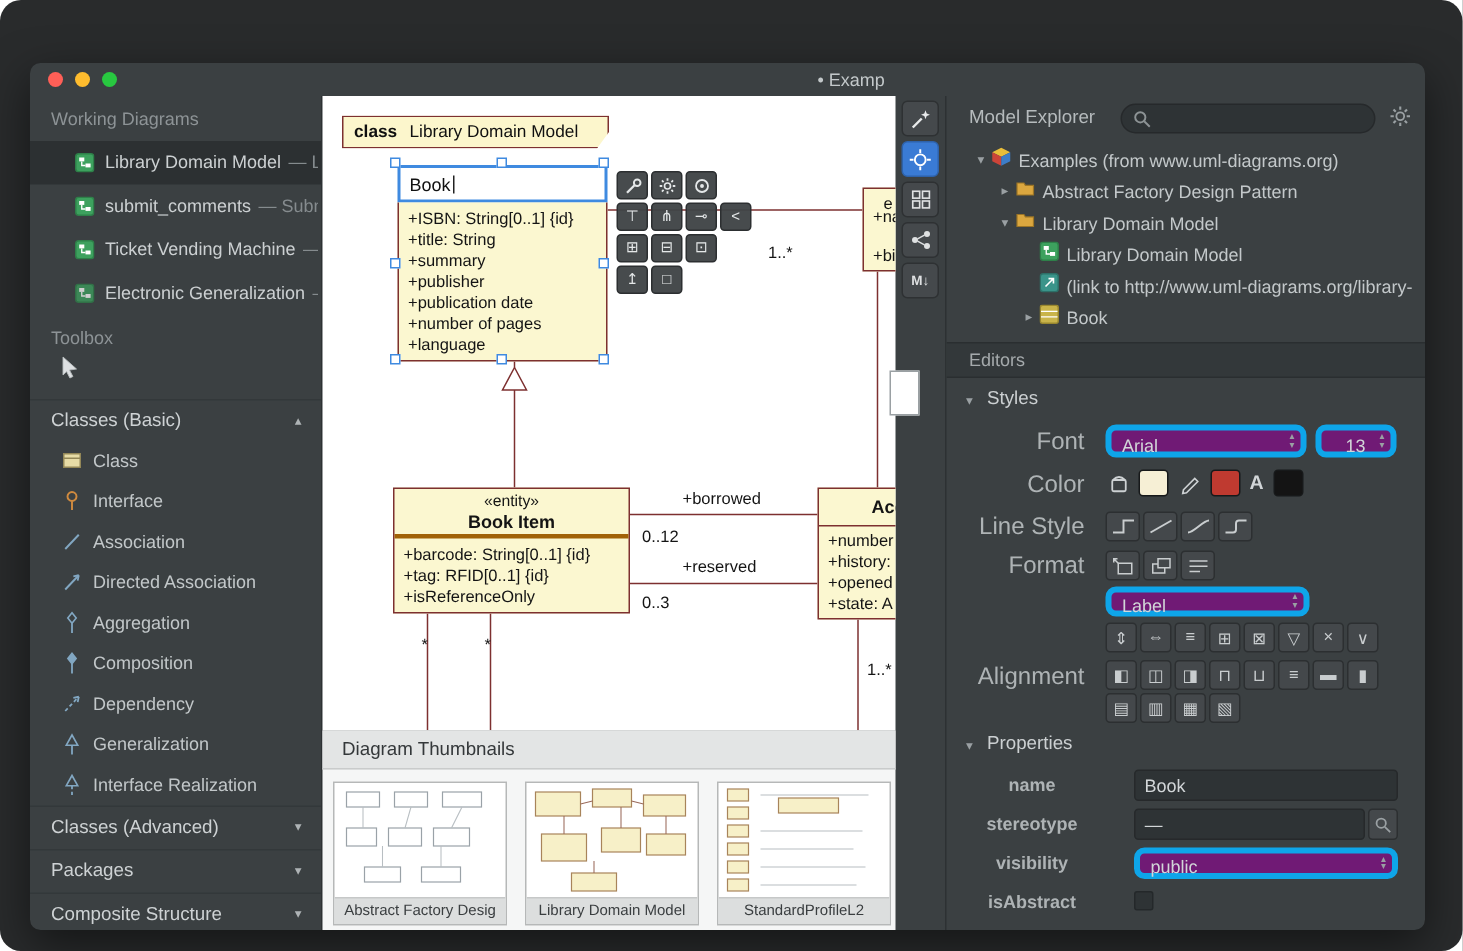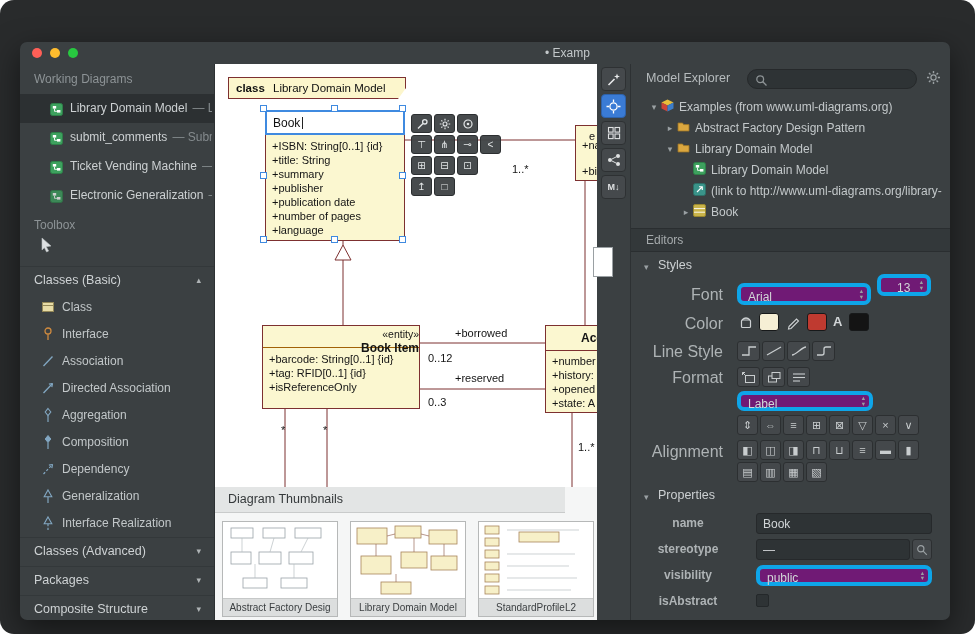--- a/index.html
+++ b/index.html
@@ -29,21 +29,21 @@
   #framelabel{position:absolute;left:13px;top:13px;width:178px;height:22px;background:#fcf6cc;border:1px solid #7d3030;clip-path:polygon(0 0,100% 0,100% 50%,95.5% 100%,0 100%);font-size:11.5px;line-height:20px;padding-left:7px;color:#101010;white-space:nowrap;}
   .umlbox{position:absolute;background:#fbf7d0;border:1px solid #7d3030;}
   .umlattr{font-size:11px;color:#141414;line-height:14px;white-space:nowrap;}
   .cl-label{position:absolute;font-size:11px;color:#141414;white-space:nowrap;}
   .hd{position:absolute;width:7px;height:7px;background:#fff;border:1.5px solid #3f8ae0;z-index:6;}
   #quickbtns{position:absolute;left:196px;top:50px;z-index:7;}
   .qrow{display:flex;gap:2px;margin-bottom:2px;}
   .qbtn{width:21px;height:19px;background:rgba(64,68,70,.96);border:1px solid #2c2f31;border-radius:3px;color:#e4e7e8;font-size:10px;display:flex;align-items:center;justify-content:center;}
   
   #thumbs{position:absolute;left:0;top:423px;width:382px;height:133px;background:#f5f6f6;}
-  #thumbs-header{position:absolute;left:0;top:0;width:350px;height:26px;background:#e3e5e5;border-bottom:1px solid #c9cbcb;font-size:12.5px;color:#34383a;line-height:25px;padding-left:13px;}
+  #thumbs-header{position:absolute;left:0;top:0;width:382px;height:26px;background:#e3e5e5;border-bottom:1px solid #c9cbcb;font-size:12.5px;color:#34383a;line-height:25px;padding-left:13px;}
   .thumb-card{position:absolute;top:34px;width:116px;height:96px;background:#fff;border:1px solid #b6b8b8;overflow:hidden;}
   .thumb-caption{position:absolute;left:0;bottom:0;width:100%;height:18px;background:#dcdede;border-top:1px solid #c6c8c8;font-size:10px;line-height:17px;color:#3a3e40;text-align:center;white-space:nowrap;overflow:hidden;}
   
   #dockstrip{left:577px;top:22px;width:33px;height:556px;}
   .dockbtn{position:absolute;left:4px;width:25px;height:24px;background:#45494c;border:1px solid #2e3133;border-radius:4px;display:flex;align-items:center;justify-content:center;color:#dfe1e2;font-size:9px;font-weight:bold;}
   .dockbtn.active{background:#3a7bd5;border-color:#2e62aa;}
   #fragment{position:absolute;left:573px;top:205px;width:20px;height:30px;background:#fff;border:1px solid #9aa0a3;z-index:5;}
   
   #rightpanel{left:610px;top:22px;width:320px;height:556px;border-left:1px solid #2d3133;overflow:hidden;}
   #explorer-title{position:absolute;left:15px;top:7px;font-size:12.5px;color:#b6bbbd;}
@@ -319,21 +319,21 @@
           <div class="qbtn">
                 <span>↥</span>
               </div>
           <div class="qbtn">
                 <span>□</span>
               </div>
         </div>
       </div>
 
       <div class="umlbox" style="left:47px;top:261px;width:158px;height:84px;">
-        <div style="height:22px;border-bottom:1px solid #a16207;text-align:right;padding-top:2px;">
+        <div style="height:33px;border-bottom:3px solid #a16207;text-align:center;padding-top:2px;">
           <div style="font-size:10.5px;line-height:13px;color:#141414;">«entity»</div>
           <div style="font-size:12px;line-height:14px;font-weight:bold;color:#141414;">Book Item</div>
         </div>
         <div style="padding:4px 0 4px 6px;">
           <div class="umlattr">+barcode: String[0..1] {id}</div>
           <div class="umlattr">+tag: RFID[0..1] {id}</div>
           <div class="umlattr">+isReferenceOnly</div>
         </div>
       </div>
 
@@ -560,21 +560,21 @@
     <span class="disc-label" style="top:194px;">Styles</span>
 
     <span class="rl" style="top:222px;">Font</span>
     <div class="select" style="left:106px;top:219px;width:134px;height:22px;line-height:20px;">
       <span>Arial</span>
       <span class="stepper">
             <span>▴</span>
             <span>▾</span>
           </span>
     </div>
-    <div class="select" style="left:246px;top:210px;width:54px;height:22px;line-height:20px;padding-left:16px;">
+    <div class="select" style="left:246px;top:219px;width:54px;height:22px;line-height:20px;padding-left:16px;">
       <span>13</span>
       <span class="stepper">
             <span>▴</span>
             <span>▾</span>
           </span>
     </div>
 
     <span class="rl" style="top:251px;">Color</span>
     <span class="abs" style="left:106px;top:249px;"><svg width="18" height="18">
             <rect x="4.5" y="7" width="9" height="7.5" rx="1" fill="none" stroke="#cdd1d3" stroke-width="1.2"></rect>

